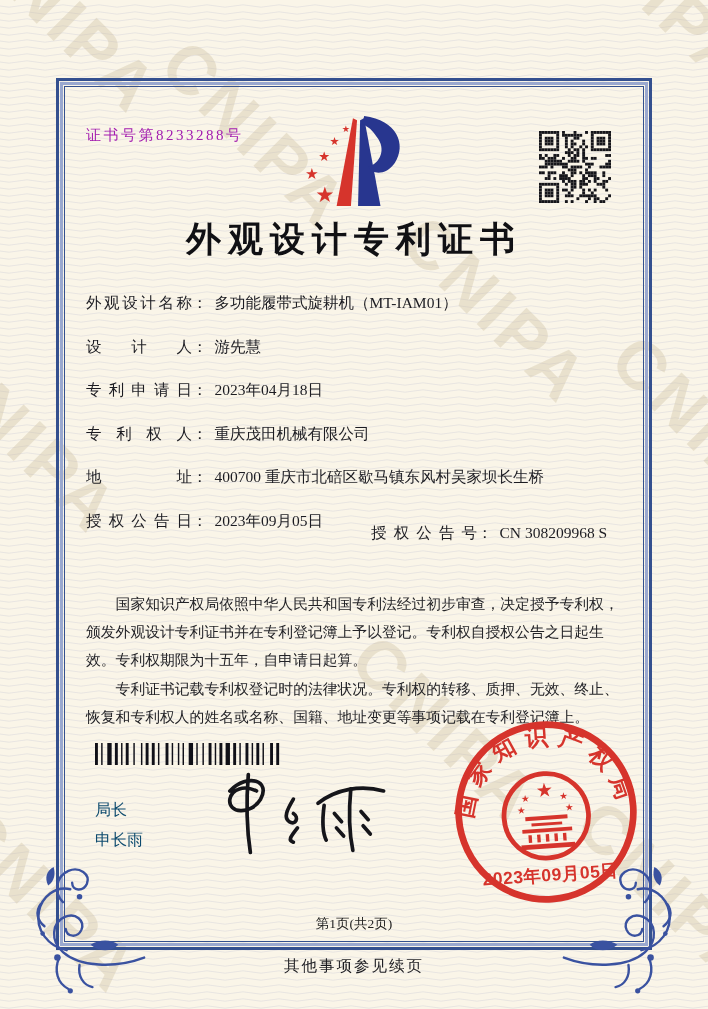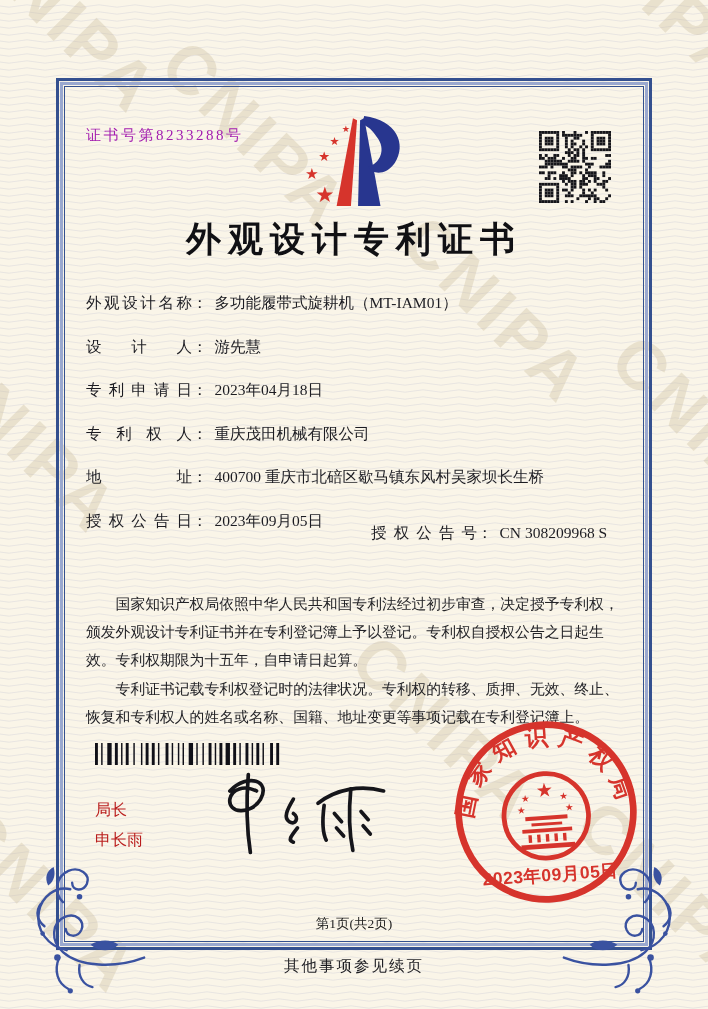--- a/index.html
+++ b/index.html
@@ -36,21 +36,21 @@
   }
   .fields{position:absolute;left:86px;right:78px;top:292px;}
   .frow{position:relative;margin-bottom:21.5px;font-size:15.5px;line-height:22px;color:var(--ink);}
   .flabel{display:inline-block;width:106px;text-align:justify;text-align-last:justify;vertical-align:top;}
   .fcolon{display:inline-block;}
   .fvalue{margin-left:7px;}
   .fpair-second{position:absolute;left:285px;top:12px;}
   .notices{position:absolute;left:86px;right:80px;top:590px;}
   .notice{margin:0;font-size:14.8px;line-height:28.2px;text-indent:2em;color:#232327;}
   .barcode{position:absolute;left:95px;top:743px;width:188px;height:22px;}
-  .officer{position:absolute;left:95px;top:795px;font-family:"Liberation Sans","DejaVu Sans",sans-serif;font-size:16px;color:#b91c1c;}
+  .officer{position:absolute;left:95px;top:795px;font-family:"Liberation Sans","DejaVu Sans",sans-serif;font-size:16px;color:#0c4a6e;}
   .officer div{line-height:30px;}
   .signature{position:absolute;left:195px;top:763px;width:205px;height:100px;z-index:4;}
   .seal{position:absolute;left:450px;top:716px;width:192px;height:192px;transform:rotate(-4deg);z-index:5;}
   .seal svg{position:absolute;inset:0;}
   .seal-date{
     position:absolute;left:0;right:0;top:147px;text-align:center;
     font-family:"Liberation Sans","DejaVu Sans",sans-serif;
     font-size:17.5px;font-weight:700;color:var(--red);letter-spacing:0.5px;
   }
   .pagination{position:absolute;left:0;right:0;top:915px;text-align:center;font-size:13.5px;color:#222;}

